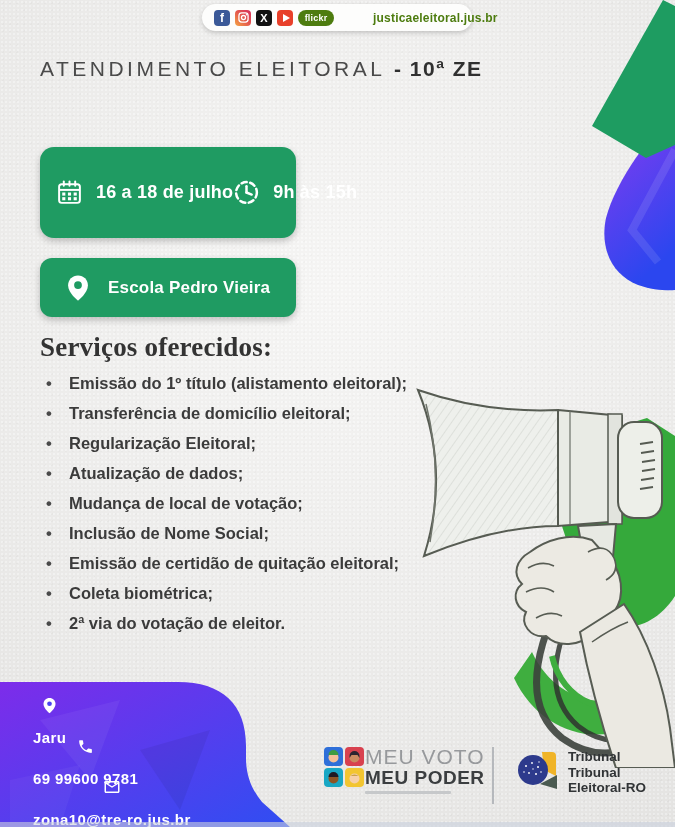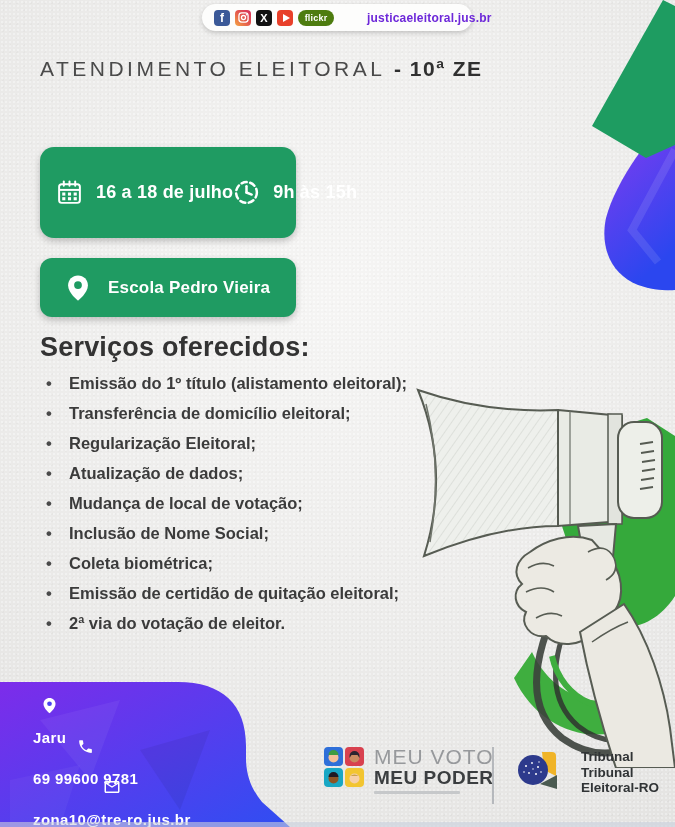--- a/index.html
+++ b/index.html
@@ -22,60 +22,60 @@
     background:#fdfdfc; border-radius:14px; box-shadow:0 2px 5px rgba(0,0,0,.18);
     display:flex; align-items:center; gap:5px; padding:0 12px;
   }
   .sicon { width:16px; height:16px; border-radius:4px; display:flex; align-items:center; justify-content:center; flex:0 0 auto; }
   .sicon.fb { background:#3b5998; color:#fff; font-weight:700; font-size:12px; }
   .sicon.ig { background:linear-gradient(45deg,#f5a545,#e4584c,#d62e5c); }
   .sicon.xx { background:#111; color:#fff; font-weight:900; font-size:11px; }
   .sicon.yt { background:#e8402a; }
   .yt-play { width:0; height:0; border-left:7px solid #fff; border-top:4.5px solid transparent; border-bottom:4.5px solid transparent; margin-left:2px; }
   .sicon.flickr { width:36px; border-radius:8px; background:#4d7c0f; color:#fff; font-weight:700; font-size:9px; letter-spacing:.2px; }
-  .topbar-url { font-size:12px; font-weight:700; color:#6d28d9; margin-left:0; letter-spacing:.2px; white-space:nowrap;padding-left:28px; }
+  .topbar-url { font-size:12px; font-weight:700; color:#4d7c0f; margin-left:6px; letter-spacing:.2px; white-space:nowrap;padding-left:28px; }
 
   
   .kicker { position:absolute; left:40px; top:57px; font-size:21px; color:#4a4a4a; font-weight:500; letter-spacing:3.5px; white-space:nowrap; }
   .kicker b { color:#303030; font-weight:800; letter-spacing:1.5px; }
   .page-title { position:absolute; left:38px; top:86px; font-size:39px; font-weight:800; color:#363636; letter-spacing:-.5px; white-space:nowrap; }
 
   
   .gbox { position:absolute; background:#1f9b62; border-radius:14px; box-shadow:0 3px 7px rgba(0,0,0,.22); color:#fff; }
   .gbox.schedule { left:40px; top:147px; width:256px; height:91px; padding:13px 16px; display:flex; justify-content:space-between; }
   .gbox.venue { left:40px; top:258px; width:256px; height:59px; border-radius:12px; padding:0 16px 0 24px; display:flex; align-items:center; }
   .grow { display:flex; align-items:center; gap:13px; }
   .grow .txt { font-size:18px; font-weight:700; letter-spacing:.2px; white-space:nowrap; }
   .venue .txt { font-size:17px; }
 
   
-  .services-heading { position:absolute; left:40px; top:332px; font-size:27px; font-weight:800; color:#333; letter-spacing:.2px; }
+  .services-heading { position:absolute; left:40px; top:332px; font-size:27px; font-weight:800; color:#333; letter-spacing:.2px;font-family:Liberation Serif, serif; }
   .services-list { position:absolute; left:42px; top:374px; width:430px; list-style:none; }
   .services-list li { position:relative; padding-left:27px; font-size:16.5px; font-weight:700; color:#3b3b3b; margin-bottom:11px; white-space:nowrap; }
   .services-list li::before { content:"•"; position:absolute; left:4px; top:0; color:#4a4a4a; }
 
   
   .corner-art { position:absolute; left:540px; top:0; }
   .megaphone-art { position:absolute; left:412px; top:356px; }
   .footer-art { position:absolute; left:0; top:660px; }
 
   
   .contact-row { position:absolute; left:33px; display:flex; align-items:center; gap:15px; color:#fff;flex-direction:column; }
   .contact-row .txt { font-size:15px; font-weight:600; letter-spacing:.4px; white-space:nowrap; }
   .row-city { top:697px; }
   .row-phone { top:738px; }
   .row-email { top:778px; }
 
   
-  .campaign-logo { position:absolute; left:323px; top:746px; display:flex; gap:9px; align-items:flex-start; }
+  .campaign-logo { position:absolute; left:323px; top:746px; display:flex; align-items:flex-start; }
   .campaign-text .l1 { font-size:21px; color:#97999c; font-weight:500; letter-spacing:1px; line-height:21px; white-space:nowrap; }
   .campaign-text .l2 { font-size:19px; color:#3b3e40; font-weight:800; letter-spacing:.5px; line-height:21px; white-space:nowrap; }
   .campaign-text .tagline-bar { width:86px; height:3px; background:#c6c8ca; margin-top:3px; border-radius:1px; }
   .logo-divider { position:absolute; left:492px; top:747px; width:2px; height:57px; background:#a9adb2; opacity:.8; }
-  .court-logo { position:absolute; left:514px; top:749px; display:flex; gap:23px; align-items:center; }
+  .court-logo { position:absolute; left:514px; top:749px; display:flex; gap:10px; align-items:center; }
   .court-text div { font-size:13.5px; font-weight:700; color:#313436; line-height:15.5px; white-space:nowrap; }
   .bottom-strip { position:absolute; left:0; bottom:0; width:100%; height:5px; background:#c9d1dd; opacity:.6; }
 </style>
 </head>
 <body>
 
 <div class="flyer">
 
   <svg class="corner-art" width="135" height="300" viewBox="0 0 135 300">
     <defs>
@@ -191,22 +191,22 @@
   </div>
 
   <div class="services-heading">Serviços oferecidos:</div>
   <ul class="services-list">
     <li>Emissão do 1º título (alistamento eleitoral);</li>
     <li>Transferência de domicílio eleitoral;</li>
     <li>Regularização Eleitoral;</li>
     <li>Atualização de dados;</li>
     <li>Mudança de local de votação;</li>
     <li>Inclusão de Nome Social;</li>
+    <li>Emissão de certidão de quitação eleitoral;</li>
     <li>Coleta biométrica;</li>
-    <li>Emissão de certidão de quitação eleitoral;</li>
     <li>2ª via do votação de eleitor.</li>
   </ul>
 
   <svg class="footer-art" width="320" height="167" viewBox="0 0 320 167">
     <defs>
       <linearGradient id="fg" x1="0" y1="0" x2="1" y2="1">
         <stop offset="0" stop-color="#7d2cea"></stop>
           <stop offset="1" stop-color="#2f4ef2"></stop>
       </linearGradient>
     </defs>

